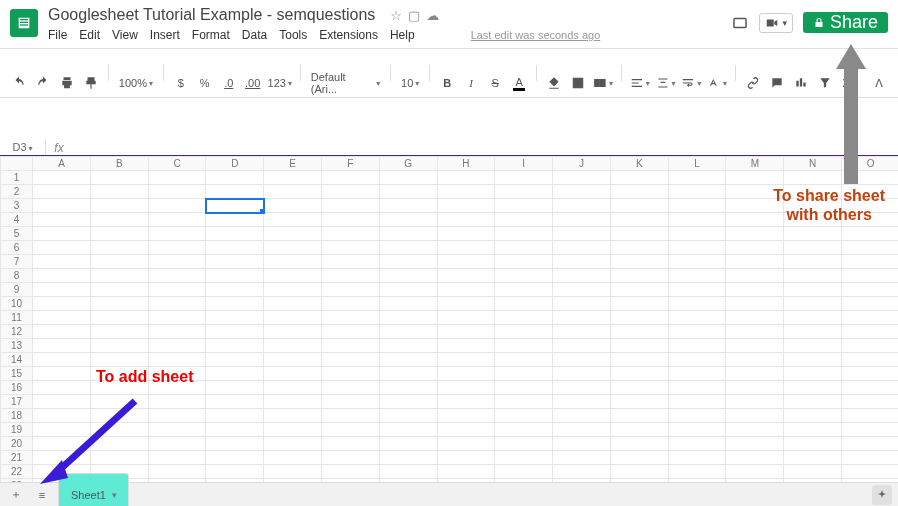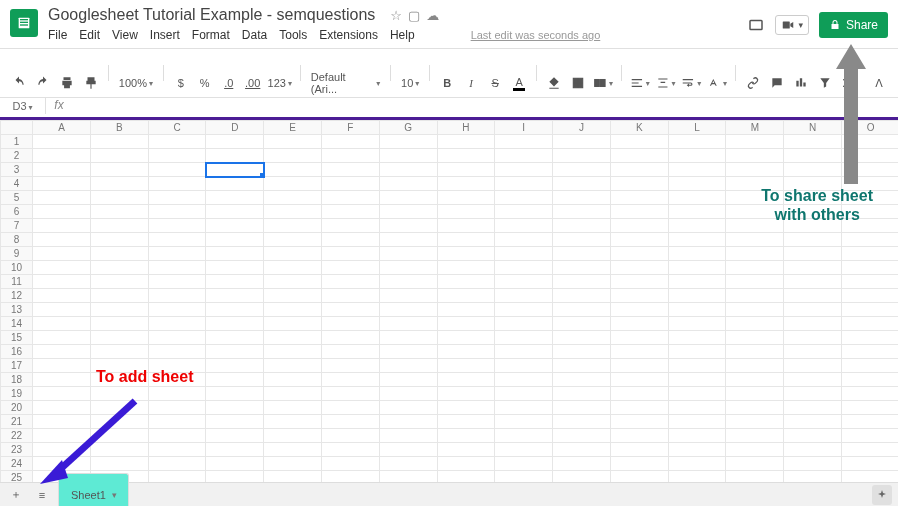--- a/index.html
+++ b/index.html
@@ -9,47 +9,47 @@
   .logo svg { width:16px; height:16px; fill:#fff; }
   .title-block { flex:1; }
   .title-row { display:flex; align-items:center; gap:15px; }
   .title { font-size:16px; color:#444; }
   .title-icons { display:flex; gap:6px; color:#888; font-size:13px; }
   .menus { display:flex; gap:12px; margin-top:4px; font-size:12px; color:#333; align-items:center; }
   .menus .menu-item { cursor:pointer; }
   .last-edit { color:#999; text-decoration:underline; font-size:11px; margin-left:8px;padding-left:36px; }
   .top-right { display:flex; align-items:center; gap:10px; margin-top:6px; }
   .present-icon, .meet-icon { color:#555; display:flex; align-items:center; }
-  .share-btn { background:#0f9d58; color:#fff; border-radius:3px; padding:6px 10px; font-size:12px; display:flex; align-items:center; gap:5px; cursor:pointer; }
+  .share-btn { background:#0f9d58; color:#fff; border-radius:3px; padding:0 10px; font-size:18px; display:flex; align-items:center; gap:5px; cursor:pointer; }
   .share-btn svg { width:12px; height:12px; fill:#fff; }
   .toolbar { border-top:1px solid #e0e0e0; border-bottom:1px solid #e0e0e0; margin-top:6px; padding:4px 10px; display:flex; align-items:center; gap:6px; color:#555; font-size:11px; }
   .toolbar .sep { width:1px; height:16px; background:#ddd; margin:0 2px; }
   .toolbar .tb { display:flex; align-items:center; justify-content:center; min-width:18px; height:20px; cursor:pointer;margin-top:20px; }
   .toolbar .tb svg { width:14px; height:14px; fill:#555; }
   .toolbar .combo { border:none; font-size:11px; color:#555; padding:2px 2px; }
-  .formula-bar { display:flex; align-items:flex-start; border-bottom:3px solid #4c1d95; height:22px; }
+  .formula-bar { display:flex; align-items:flex-end; border-bottom:1px solid #4c1d95; height:22px;margin-top:36px; }
   .namebox { width:46px; border-right:1px solid #e0e0e0; text-align:center; font-size:11px; color:#666; padding:2px 4px; }
   .fx { width:26px; text-align:center; color:#888; font-style:italic; }
   .formula-input { flex:1; font-size:11px; padding:2px 4px; }
   .sheet-area { position:relative; height:386px; overflow:hidden; }
   table.grid { border-collapse:collapse; table-layout:fixed; width:900px; }
   table.grid th, table.grid td { border:1px solid #e6e6e6; height:14px; }
   table.grid th { background:#f9f9f9; font-weight:normal; font-size:10px; color:#777; }
   table.grid th.rowhdr { width:30px; background:#f9f9f9; }
   table.grid th.colhdr { width:54px; }
   table.grid td { background:#fff; }
   .selcell { outline:2px solid #1a73e8; outline-offset:-1px; position:relative; }
   .selcell::after { content:""; position:absolute; right:-2px; bottom:-2px; width:5px; height:5px; background:#1a73e8; }
   .bottom-bar { position:absolute; bottom:0; left:0; right:0; height:24px; background:#f1f1f1; border-top:1px solid #ddd; display:flex; align-items:center; padding:0 6px; gap:6px; font-size:11px; color:#555; }
   .bottom-bar .bb-btn { width:20px; height:20px; display:flex; align-items:center; justify-content:center; cursor:pointer; }
   .bottom-bar .tab { background:#5eead4; border:1px solid #ddd; border-bottom:none; padding:15px 12px; border-radius:3px 3px 0 0; display:flex; align-items:center; gap:6px; }
   .bottom-bar .explore { margin-left:auto; width:20px; height:20px; background:#e0e0e0; border-radius:3px; display:flex; align-items:center; justify-content:center; }
   
   .annot-share-arrow { position:absolute; right:32px; top:44px; }
-  .annot-share-text { position:absolute; right:25px; top:186px; color:#0f766e; font-weight:bold; font-size:16px; text-align:center; line-height:1.2; }
+  .annot-share-text { position:absolute; right:13px; top:186px; color:#c2410c; font-weight:bold; font-size:16px; text-align:center; line-height:1.2; }
   .annot-add-text { position:absolute; left:96px; top:368px; color:#e00; font-weight:bold; font-size:16px; }
   .annot-add-arrow { position:absolute; left:40px; top:396px; }
   .dropdown-caret::after { content:"▾"; font-size:8px; margin-left:2px; color:#777; }
   .meet-box { border:1px solid #ccc; border-radius:3px; padding:2px 5px; display:flex; align-items:center; gap:3px; }
 </style>
 </head>
 <body>
 
 <div class="topbar">
   <div class="logo">

